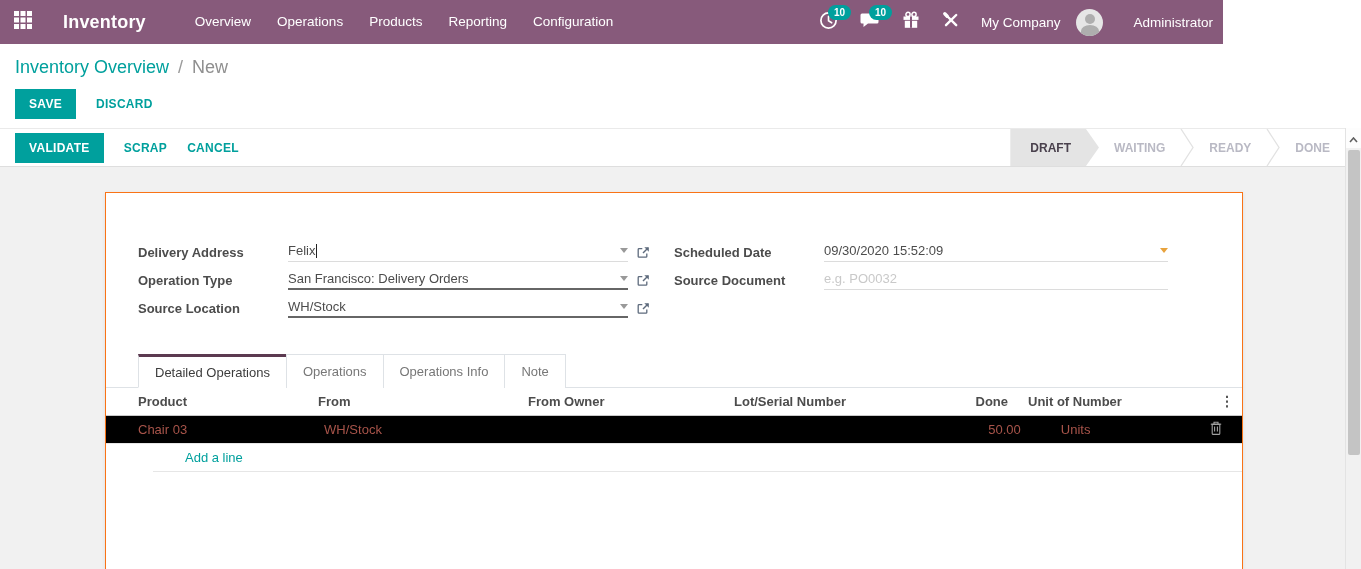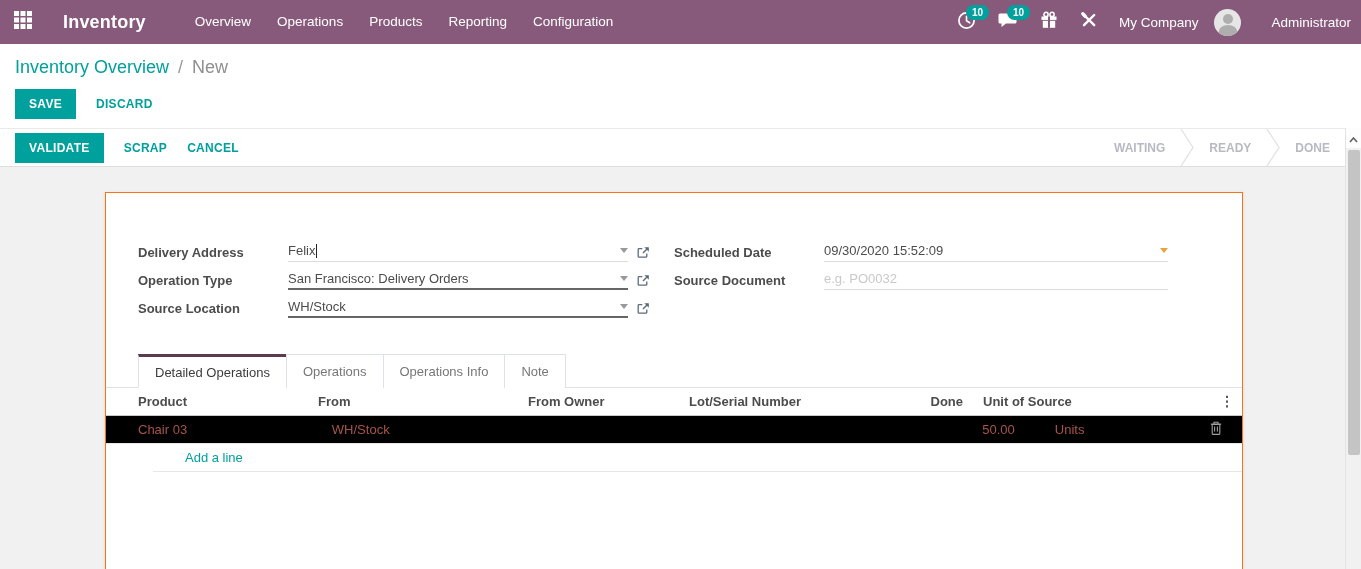--- a/index.html
+++ b/index.html
@@ -1,20 +1,20 @@
 <!DOCTYPE html>
 <html><head>
 <meta charset="utf-8">
 <style>
   * { margin:0; padding:0; box-sizing:border-box; }
   html,body { width:1361px; height:569px; overflow:hidden; }
   body { font-family:"Liberation Sans", sans-serif; background:#fff; position:relative; color:#4c4c4c; }
 
   
-  .navbar { position:absolute; top:0; left:0; width:1361px; height:44px; background:#875A7B; display:flex; align-items:center; color:#fff; }
+  .navbar { position:absolute; top:0; left:0; width:1223px; height:44px; background:#875A7B; display:flex; align-items:center; color:#fff; }
   .apps-btn { width:46px; height:44px; display:flex; align-items:center; justify-content:center; cursor:pointer; }
   .brand { font-size:18px; font-weight:bold; margin-left:17px; margin-right:36px; letter-spacing:.2px; }
   .nav-menu { display:flex; height:44px; }
   .nav-item { padding:0 13px; line-height:44px; font-size:13.5px; cursor:pointer; white-space:nowrap; }
   .nav-right { margin-left:auto; display:flex; align-items:center; height:44px; padding-right:10px; }
   .systray-item { position:relative; padding:0 11px; height:44px; display:flex; align-items:center; cursor:pointer; }
   .badge { position:absolute; top:5px; left:20px; background:#00A09D; color:#fff; font-size:10px; font-weight:bold; border-radius:9px; padding:1.5px 6px; line-height:1.2; }
   .company { font-size:13.5px; padding:0 16px 0 10px; cursor:pointer; white-space:nowrap; }
   .user-menu { display:flex; align-items:center; cursor:pointer;gap:23px; }
   .avatar { width:27px; height:27px; border-radius:50%; background:#e6e6e6; position:relative; overflow:hidden; margin-right:7px; }
@@ -64,21 +64,21 @@
   .tab { height:34px; display:flex; align-items:center; padding:0 16px; font-size:13px; color:#777; background:#fff; border:1px solid #dee2e6; border-bottom:none; margin-bottom:-1px; margin-right:-1px; cursor:pointer; }
   .tab.active { border-top:3px solid #5c3a50; color:#3c3c3c; border-bottom:1px solid #fff; }
 
   
   .grid-row { display:flex; align-items:center; font-size:13px; }
   .grid-header { height:28px; font-weight:bold; color:#4c4c4c; border-bottom:1px solid #c9c9c9; }
   .grid-data { height:28px; color:#A8544A; border-bottom:1px solid #e6e6e6; background:#000000; cursor:pointer;gap:20px; }
   .grid-addline { height:28px; border-bottom:1px solid #e6e6e6;margin-left:47px; }
   .col-product { width:212px; padding-left:32px; }
   .col-from { width:210px; }
-  .col-owner { width:161px; }
+  .col-owner { width:206px; }
   .col-lot { width:190px; }
   .col-done { width:84px; text-align:right; }
   .col-uom { width:160px; padding-left:20px; }
   .col-end { flex:1; text-align:right; }
   .kebab { font-size:14px; font-weight:bold; color:#555; padding-right:8px; cursor:pointer; line-height:1; }
   .trash-btn { padding-right:20px; cursor:pointer; display:inline-block; }
   .addline-link { color:#00A09D; cursor:pointer; }
 
   
   .scrollbar { position:absolute; top:128px; right:0; width:16px; height:441px; background:#f1f1f1; border-left:1px solid #e3e3e3; }
@@ -173,20 +173,21 @@
     <button class="btn-primary">SAVE</button>
     <button class="btn-link">DISCARD</button>
   </div>
 </div>
 
 <div class="statusbar">
   <button class="btn-primary">VALIDATE</button>
   <button class="btn-link">SCRAP</button>
   <button class="btn-link">CANCEL</button>
   <div class="stepper">
+    <div class="step-active">DRAFT</div>
     <div class="step">WAITING</div>
     <span class="chev">
         <svg width="14" height="37" viewBox="0 0 14 37">
           <path d="M1 0 L13 18.5 L1 37" fill="none" stroke="#e2e2e2" stroke-width="1.3"></path>
         </svg>
       </span>
     <div class="step">READY</div>
     <span class="chev">
         <svg width="14" height="37" viewBox="0 0 14 37">
           <path d="M1 0 L13 18.5 L1 37" fill="none" stroke="#e2e2e2" stroke-width="1.3"></path>
@@ -278,21 +279,21 @@
       <div class="tab">Operations Info</div>
       <div class="tab">Note</div>
     </div>
 
     <div class="grid-row grid-header">
       <div class="col-product">Product</div>
       <div class="col-from">From</div>
       <div class="col-owner">From Owner</div>
       <div class="col-lot">Lot/Serial Number</div>
       <div class="col-done">Done</div>
-      <div class="col-uom">Unit of Source</div>
+      <div class="col-uom">Unit of Number</div>
       <div class="col-end"><span class="kebab">⋮</span></div>
     </div>
 
     <div class="grid-row grid-data">
       <div class="col-product">Chair 03</div>
       <div class="col-from">WH/Stock</div>
       <div class="col-owner"></div>
       <div class="col-lot"></div>
       <div class="col-done">50.00</div>
       <div class="col-uom">Units</div>

